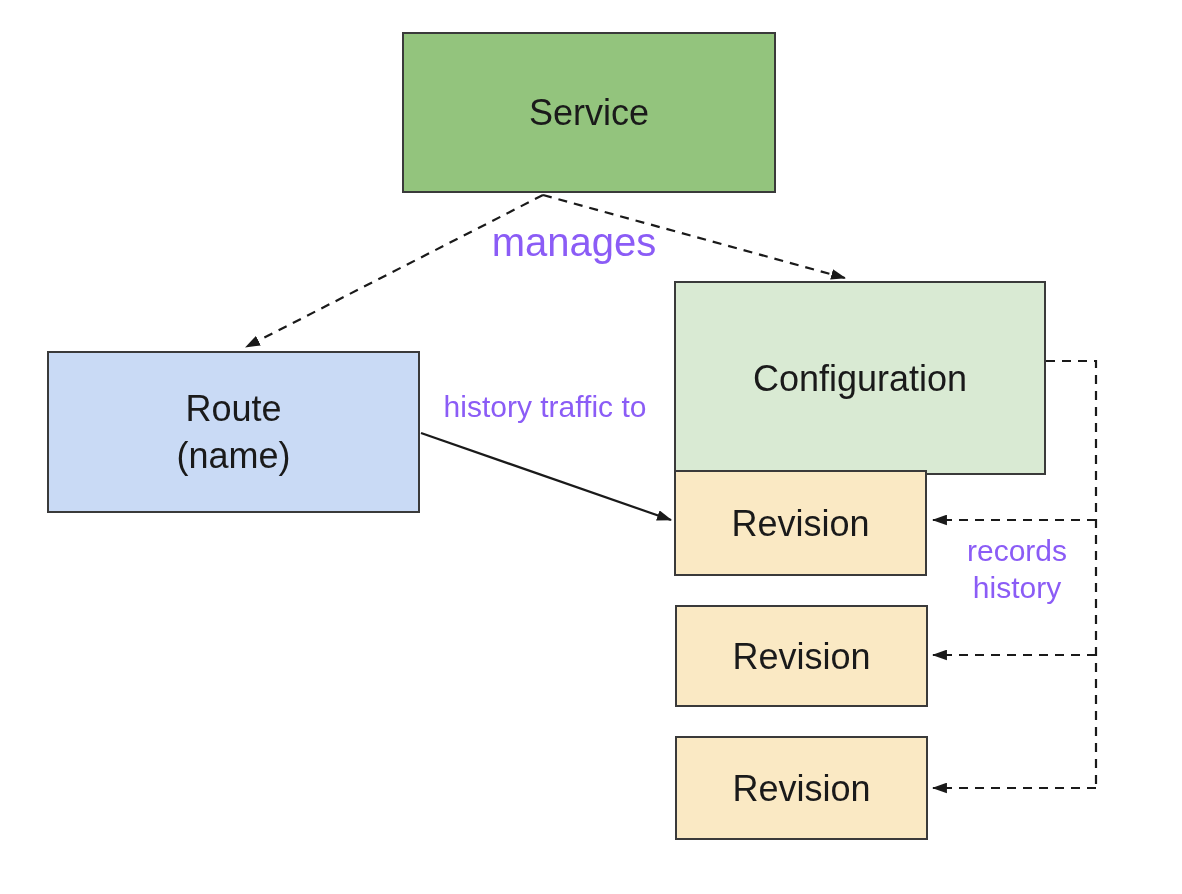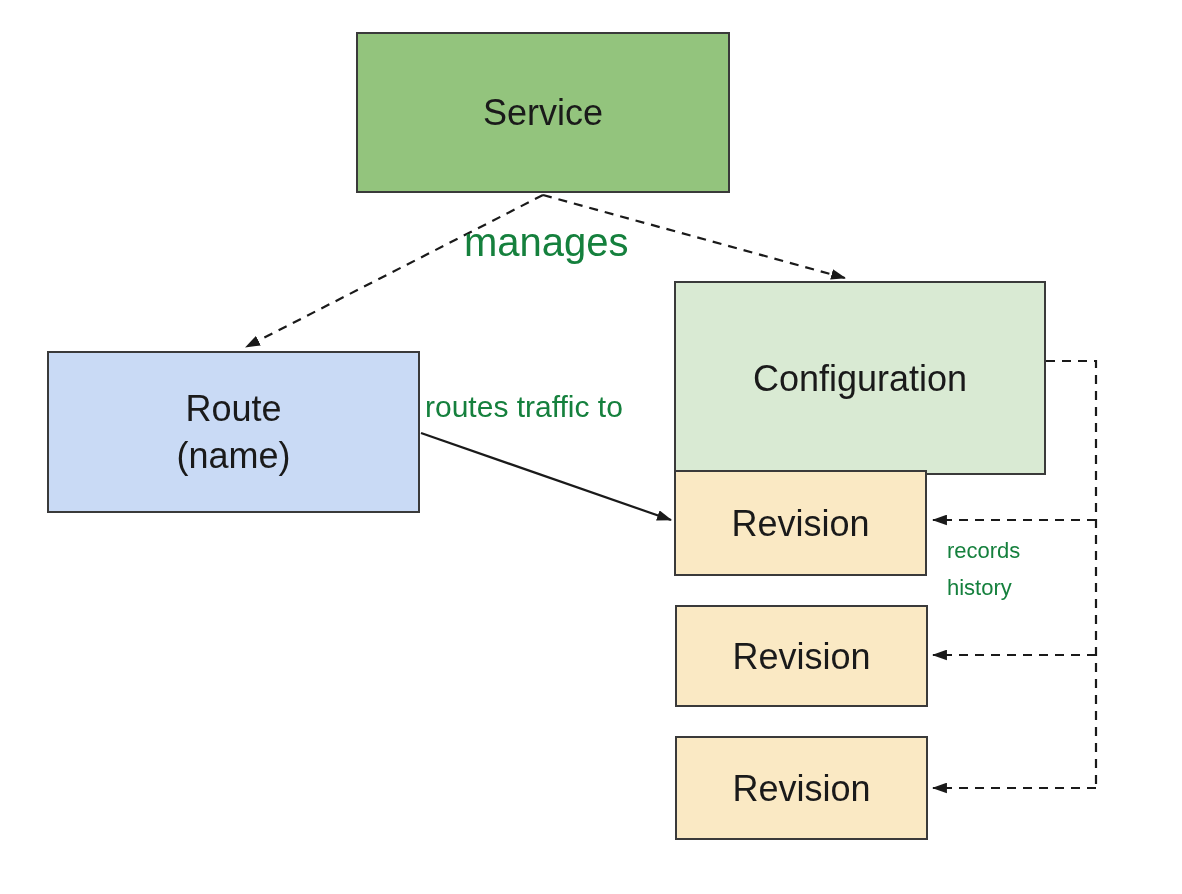--- a/index.html
+++ b/index.html
@@ -36,34 +36,34 @@
     line-height: 47px;
   }
   .node-service       { left: 356px; top: 32px;  width: 374px; height: 161px; }
   .node-route         { left: 47px;  top: 351px; width: 373px; height: 162px; }
   .node-configuration { left: 674px; top: 281px; width: 372px; height: 194px; }
   .node-revision-1    { left: 674px; top: 470px; width: 253px; height: 106px; }
   .node-revision-2    { left: 675px; top: 605px; width: 253px; height: 102px; }
   .node-revision-3    { left: 675px; top: 736px; width: 253px; height: 104px; }
   .edge-label {
     position: absolute;
-    color: #15803d;
-    text-align: left;
+    color: #8b5cf6;
+    text-align: center;
   }
   .label-manages {
     left: 464px; top: 220px; width: 220px;
     font-size: 40px; line-height: 44px;
   }
   .label-routes {
     left: 425px; top: 390px; width: 240px;
     font-size: 30px; line-height: 34px;
   }
   .label-records {
     left: 947px; top: 532px; width: 140px;
-    font-size: 22px; line-height: 37px;
+    font-size: 30px; line-height: 37px;
   }
   .label-records span { display: block; }
   .solid-edge  { stroke: #1a1a1a; stroke-width: 2.2; fill: none; }
   .dashed-edge { stroke: #1a1a1a; stroke-width: 2.2; fill: none; stroke-dasharray: 9 7; }
 </style>
 </head>
 <body>
 
 <div class="canvas">
 
@@ -82,21 +82,21 @@
 
     <path class="dashed-edge" d="M1046,361 L1096,361 L1096,788"></path>
 
     <path class="dashed-edge" marker-end="url(#arrowhead)" d="M1096,520 L933,520"></path>
 
     <path class="dashed-edge" marker-end="url(#arrowhead)" d="M1096,655 L933,655"></path>
 
     <path class="dashed-edge" marker-end="url(#arrowhead)" d="M1096,788 L933,788"></path>
   </svg>
 
-  <div class="node node-service" style="background: rgb(147, 196, 125);">
+  <div class="node node-service" style="background: rgb(147, 196, 125); margin-left: 46px;">
     <span>Service</span>
   </div>
 
   <div class="node node-route" style="background: rgb(201, 218, 245);">
     <span>Route</span>
     <span>(name)</span>
   </div>
 
   <div class="node node-configuration" style="background: rgb(217, 234, 211);">
     <span>Configuration</span>
@@ -109,20 +109,20 @@
   <div class="node node-revision-2" style="background: rgb(250, 233, 196);">
     <span>Revision</span>
   </div>
 
   <div class="node node-revision-3" style="background: rgb(250, 233, 196);">
     <span>Revision</span>
   </div>
 
   <div class="edge-label label-manages">manages</div>
 
-  <div class="edge-label label-routes">routes traffic to</div>
+  <div class="edge-label label-routes">history traffic to</div>
 
   <div class="edge-label label-records">
     <span>records</span>
     <span>history</span>
   </div>
 
 </div>
 
 </body></html>

